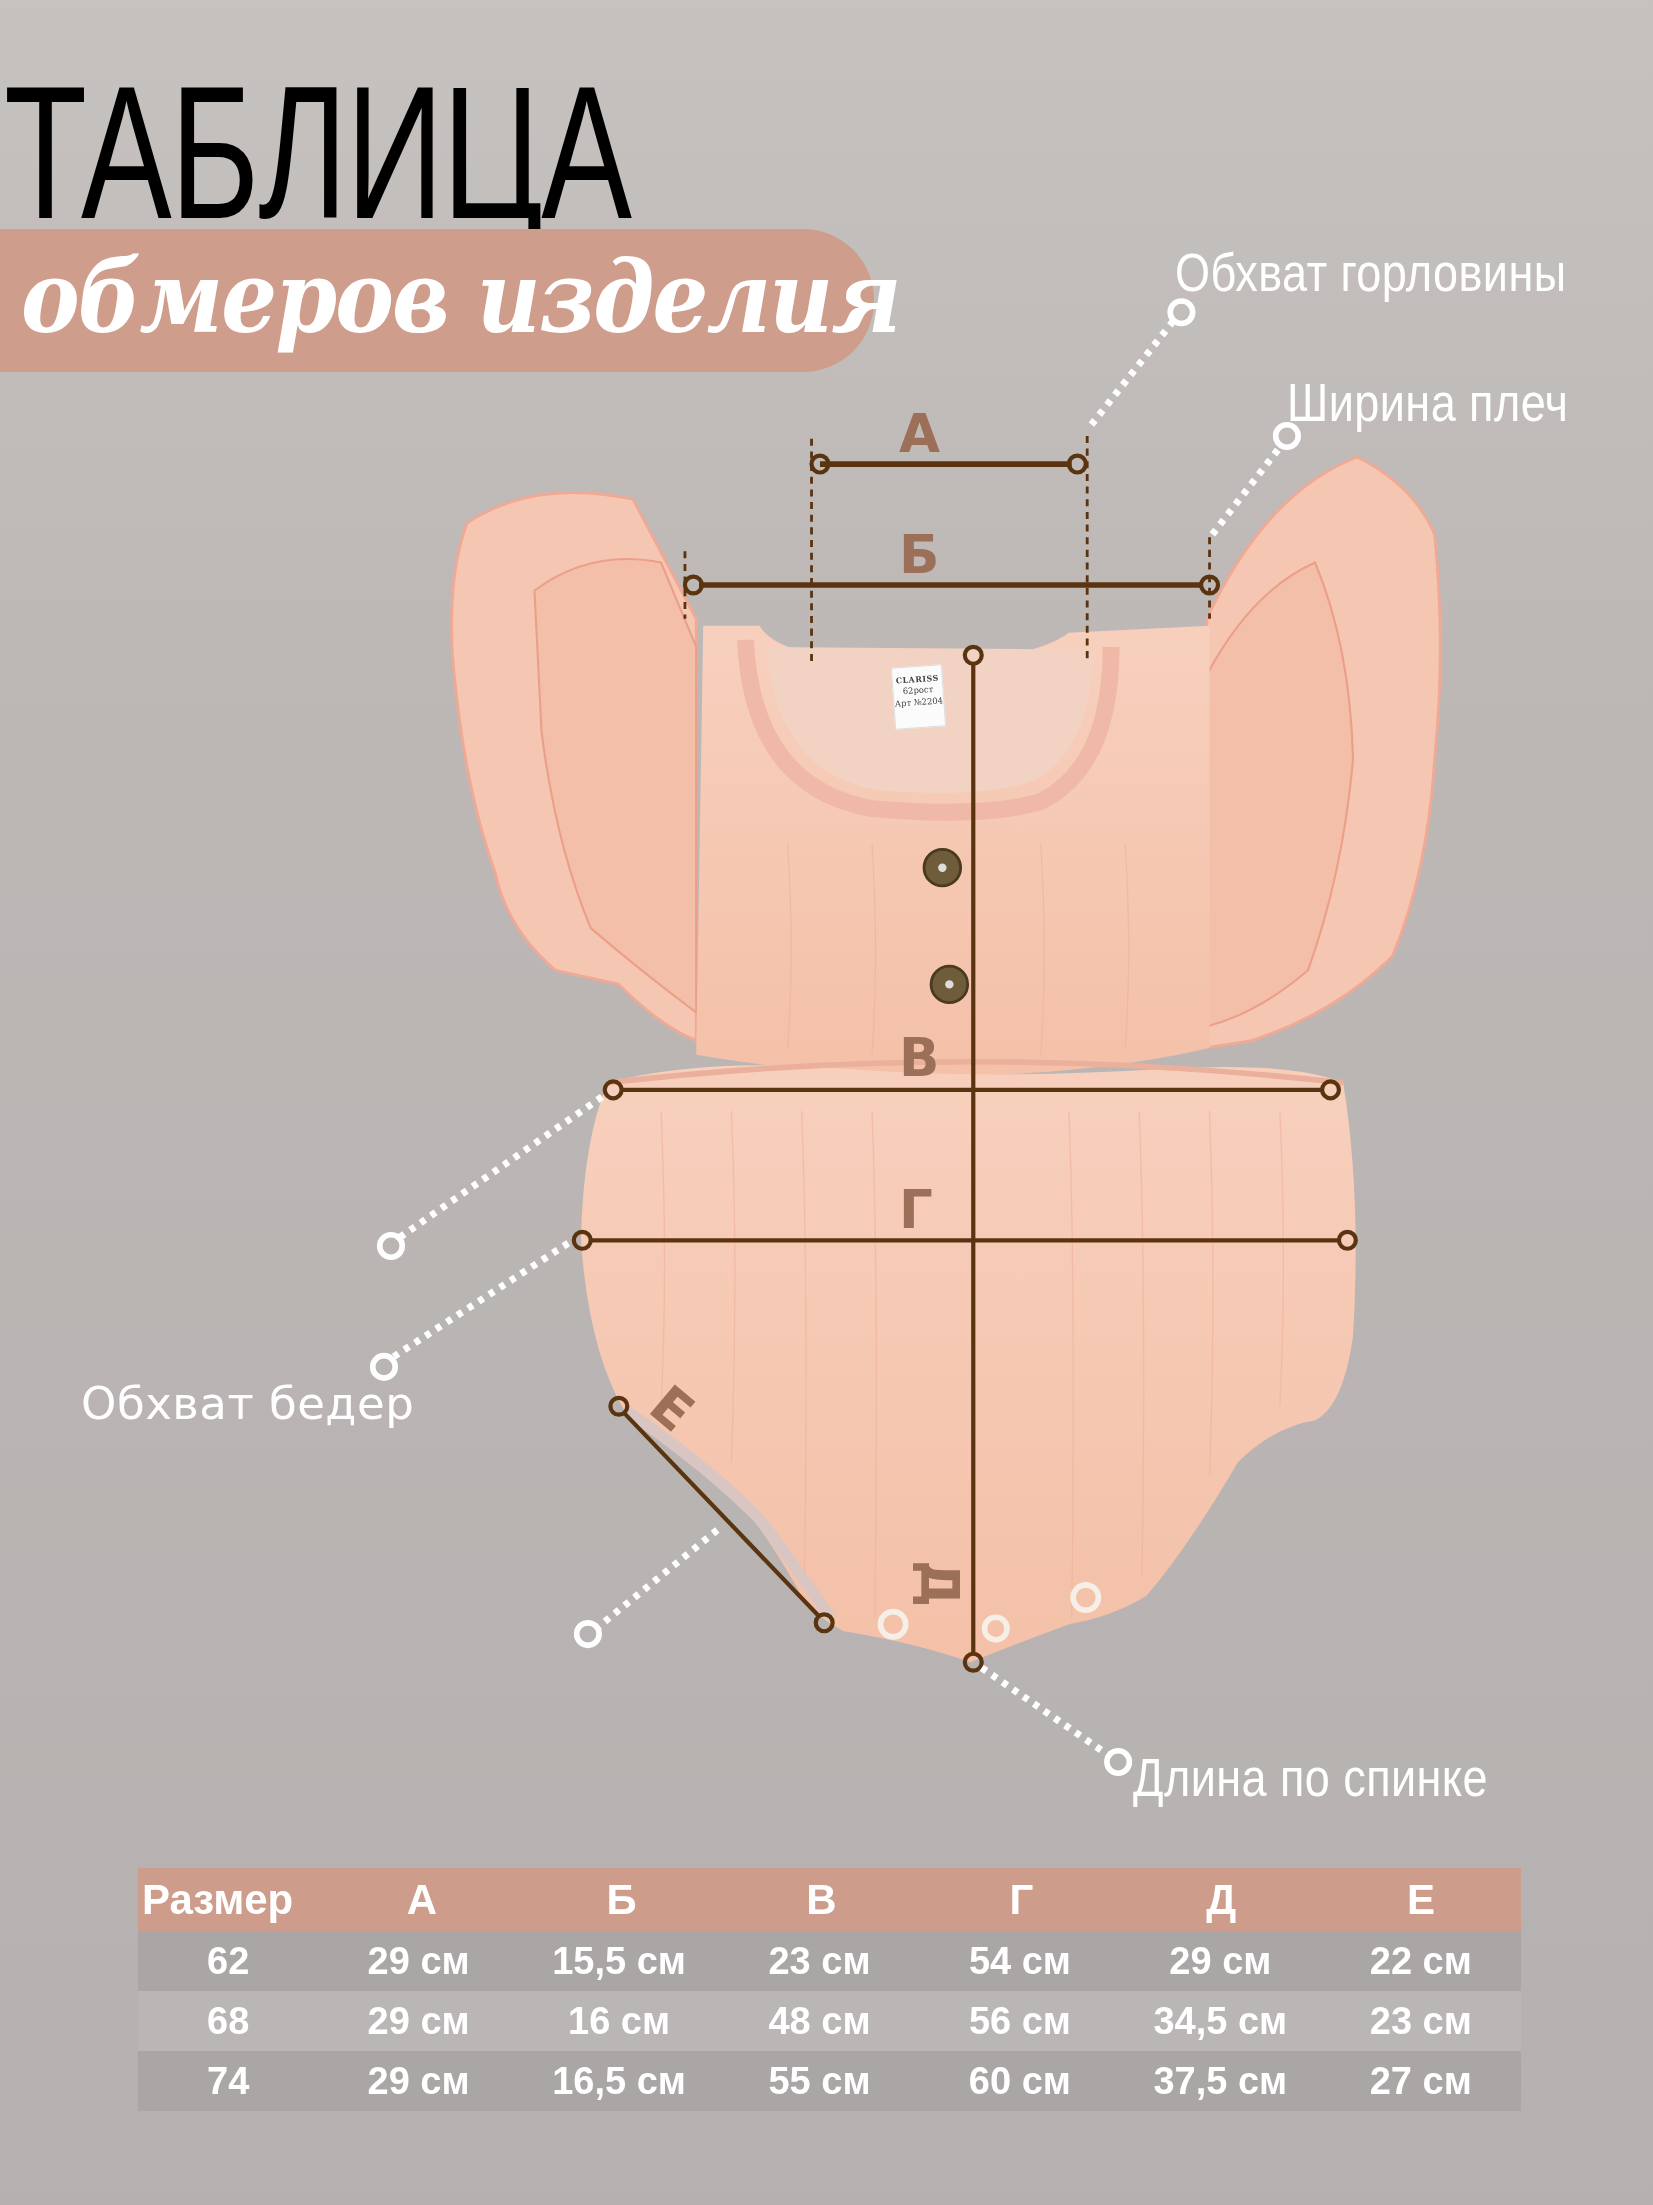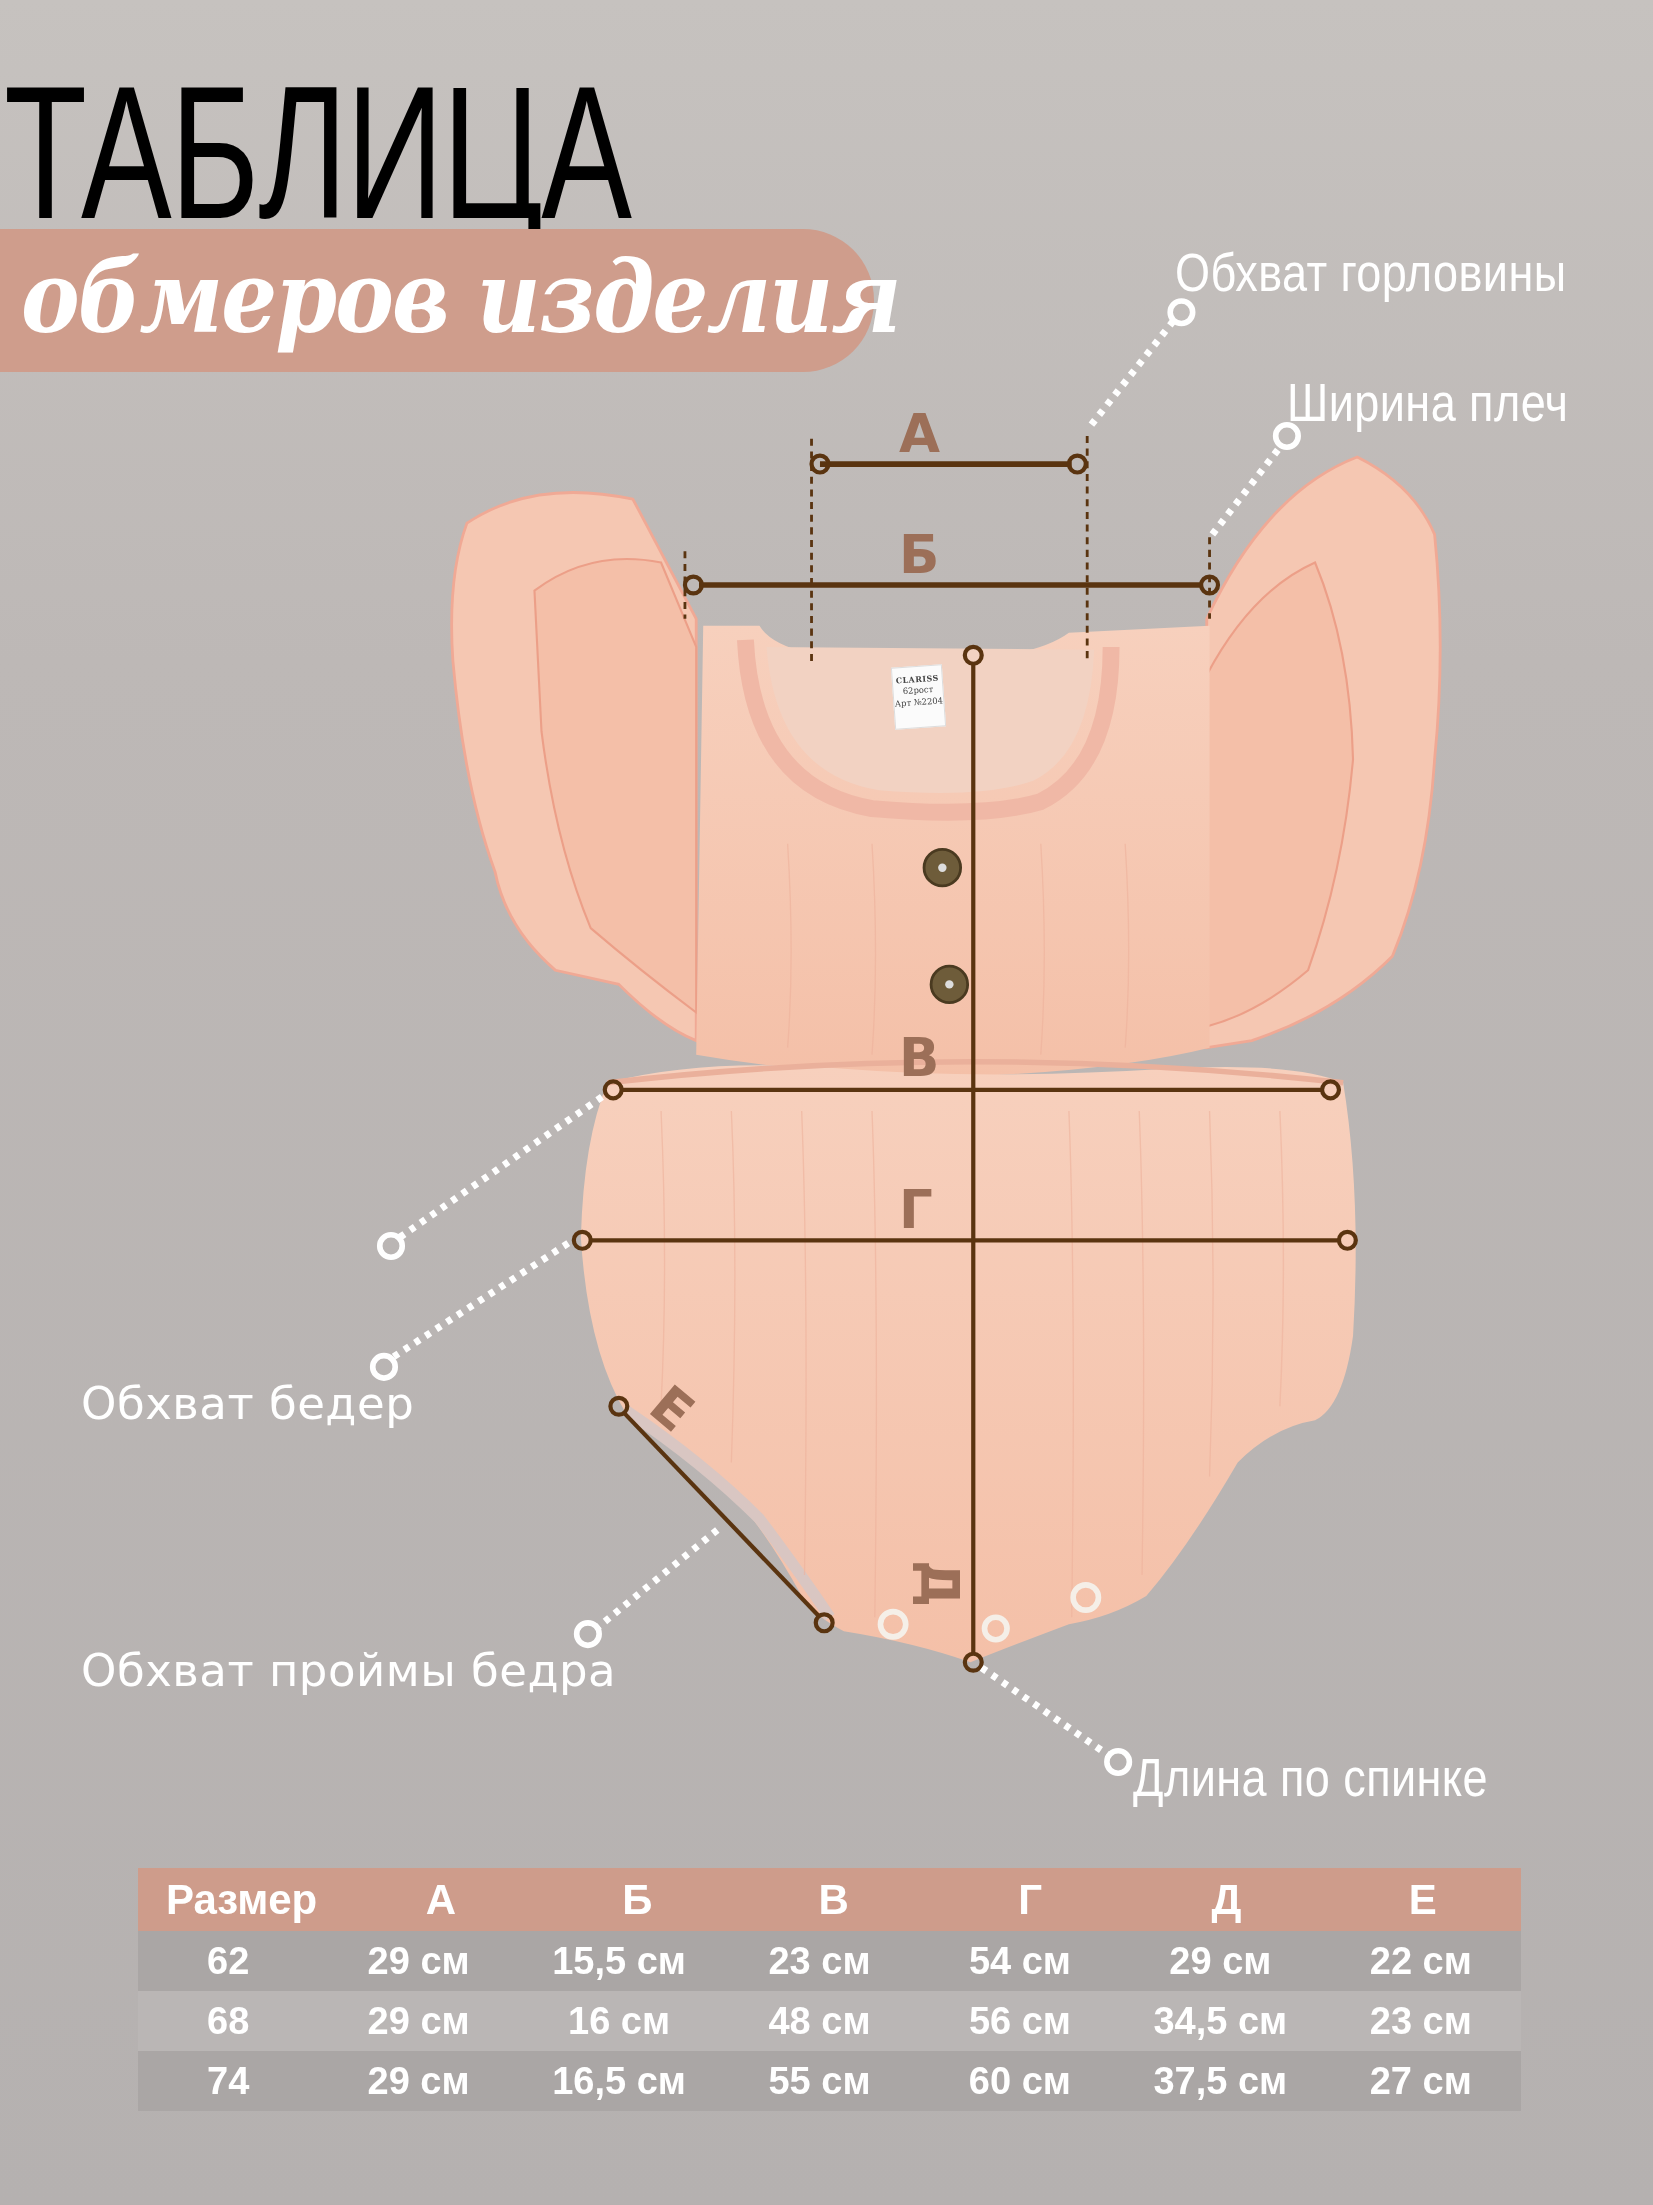--- a/index.html
+++ b/index.html
@@ -24,21 +24,21 @@
   .tbl{position:absolute;left:138px;top:1868px;width:1383px;}
   .tr{display:flex;height:60px;align-items:center;}
   .tr.head{background:#ce9c8b;height:63px;}
   .tr.r0{background:#aaa6a5;}
   .tr.r1{background:#bab6b5;}
   .tr.r2{background:#aaa6a5;justify-content:flex-end;}
   .td{flex:1;text-align:center;color:#fff;font-family:"Liberation Sans",sans-serif;font-weight:bold;
     font-size:38px;line-height:1;}
   .td.first{flex:0.9;}
   .head .td{font-size:42px;}
-  .head .td.first{text-align:left;padding-left:28px;}
+  .head .td.first{text-align:left;padding-left:4px;}
   .tag{position:absolute;left:893px;top:666px;width:51px;height:62px;background:#fbfbfb;
     border:0.5px solid #ddd;transform:rotate(-4deg);font-family:"DejaVu Serif",serif;color:#444;
     font-size:8.4px;text-align:center;line-height:1.4;padding-top:7.4px;box-sizing:border-box;overflow:hidden;}
   .tag .brand{font-weight:bold;font-size:7.9px;letter-spacing:0.5px;}
 </style>
 </head>
 <body>
 
 <div class="stage">
 
@@ -163,21 +163,20 @@
   <div class="mletter" style="left:899px;top:407px;">А</div>
   <div class="mletter" style="left:899px;top:528px;">Б</div>
   <div class="mletter" style="left:899px;top:1031px;">В</div>
   <div class="mletter" style="left:899px;top:1183px;">Г</div>
   <div class="mletter" style="left:916px;top:1557px;transform:rotate(90deg);">Д</div>
   <div class="mletter" style="left:654px;top:1382px;transform:rotate(40deg);">Е</div>
 
   <div class="lbl cond" style="left:1175px;top:246px;">Обхват горловины</div>
   <div class="lbl cond" style="left:1287px;top:376px;">Ширина плеч</div>
   <div class="lbl" style="left:81px;top:1381px;">Обхват бедер</div>
-  <div class="lbl" style="left:81px;top:1648px;">Обхват проймы бедра</div>
   <div class="lbl cond" style="left:1133px;top:1751px;">Длина по спинке</div>
 
   <div class="tbl">
     <div class="tr head">
       <div class="td first">Размер</div>
       <div class="td">А</div>
       <div class="td">Б</div>
       <div class="td">В</div>
       <div class="td">Г</div>
       <div class="td">Д</div>

